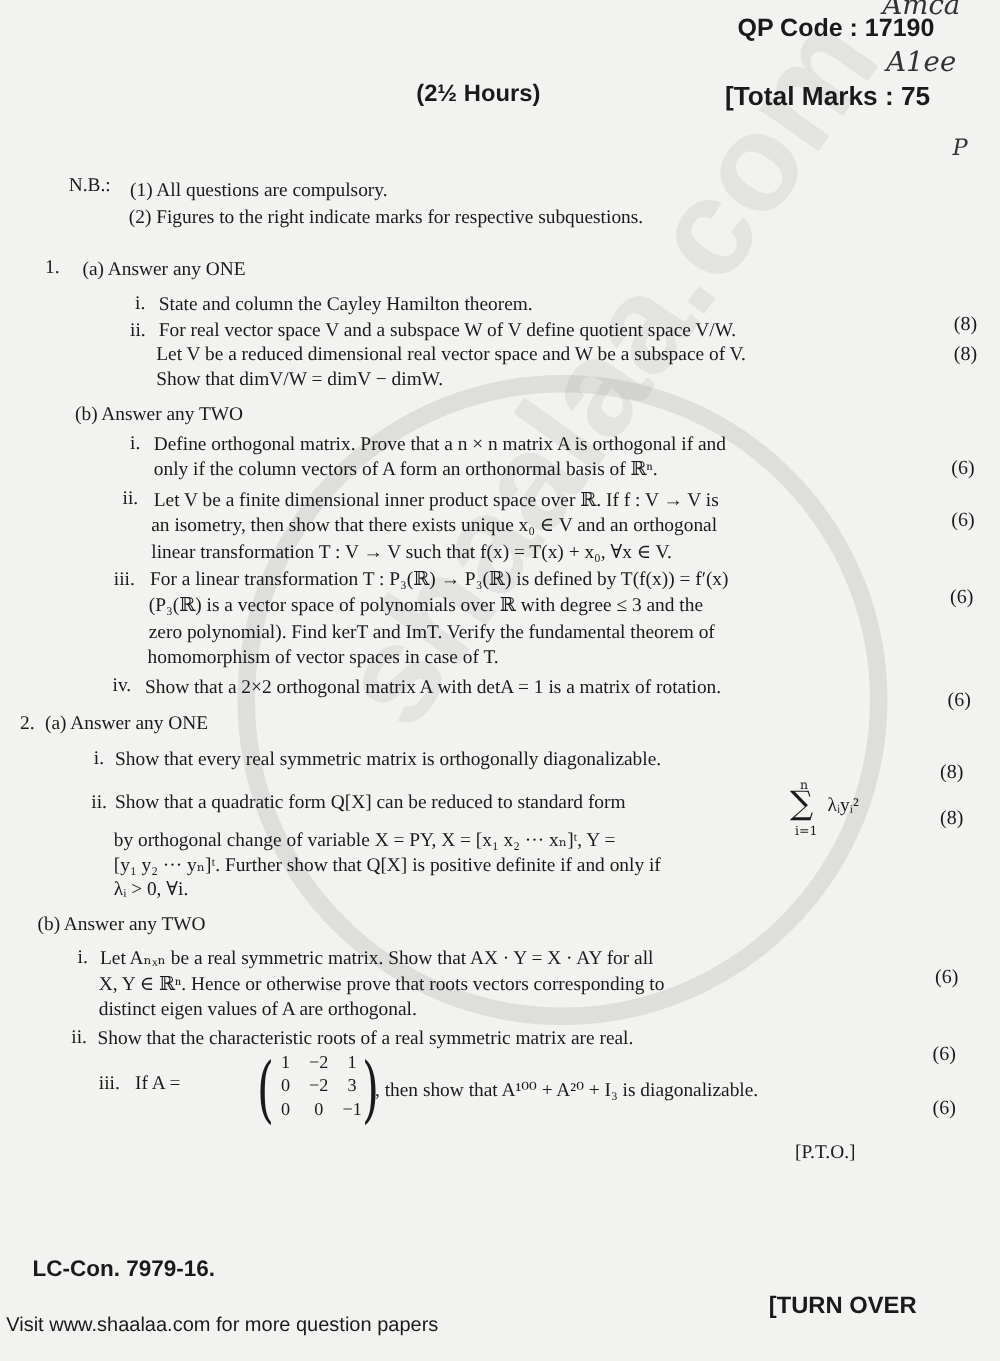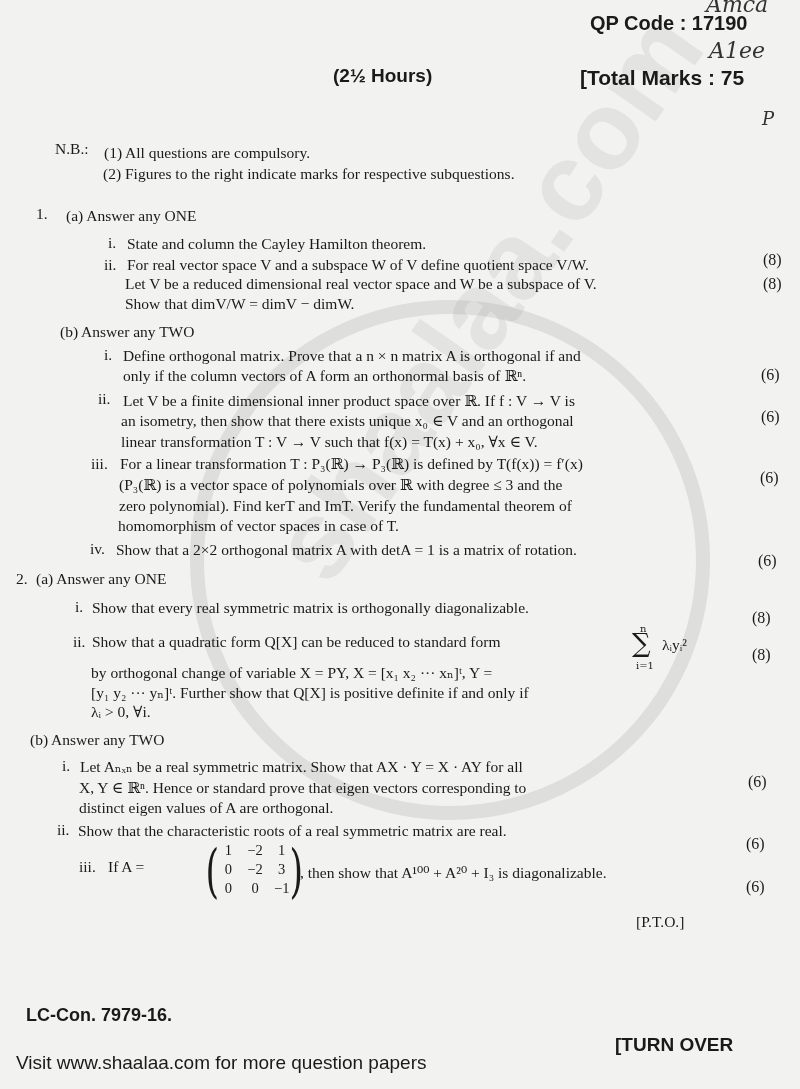--- a/index.html
+++ b/index.html
@@ -86,21 +86,21 @@
 <div class="abs serif" style="left:662px; top:636px;">λᵢyᵢ²</div>
 <div class="abs mark" style="left:752px; top:646px;">(8)</div>
 <div class="abs serif" style="left:91px; top:664px;">by orthogonal change of variable X = PY, X = [x₁ x₂ ··· xₙ]ᵗ, Y =</div>
 <div class="abs serif" style="left:91px; top:684px;">[y₁ y₂ ··· yₙ]ᵗ. Further show that Q[X] is positive definite if and only if</div>
 <div class="abs serif" style="left:91px; top:703px;">λᵢ &gt; 0, ∀i.</div>
 
 <div class="abs serif" style="left:30px; top:731px;">(b) Answer any TWO</div>
 
 <div class="abs serif" style="left:62px; top:757px;">i.</div>
 <div class="abs serif" style="left:80px; top:758px;">Let Aₙₓₙ be a real symmetric matrix. Show that AX · Y = X · AY for all</div>
-<div class="abs serif" style="left:79px; top:779px;">X, Y ∈ ℝⁿ. Hence or standard prove that eigen vectors corresponding to</div>
+<div class="abs serif" style="left:79px; top:779px;">X, Y ∈ ℝⁿ. Hence or otherwise prove that roots vectors corresponding to</div>
 <div class="abs serif" style="left:79px; top:799px;">distinct eigen values of A are orthogonal.</div>
 <div class="abs mark" style="left:748px; top:773px;">(6)</div>
 
 <div class="abs serif" style="left:57px; top:821px;">ii.</div>
 <div class="abs serif" style="left:78px; top:822px;">Show that the characteristic roots of a real symmetric matrix are real.</div>
 <div class="abs mark" style="left:746px; top:835px;">(6)</div>
 
 <div class="abs serif" style="left:79px; top:858px;">iii.</div>
 <div class="abs serif" style="left:108px; top:858px;">If A =</div>
 <div class="matrix">
@@ -121,13 +121,13 @@
     <span>−1</span>
   </div>
   <div class="paren" style="left:80px;">)</div>
 </div>
 <div class="abs serif" style="left:300px; top:864px;">, then show that A¹⁰⁰ + A²⁰ + I₃ is diagonalizable.</div>
 <div class="abs mark" style="left:746px; top:878px;">(6)</div>
 
 <div class="abs serif" style="left:636px; top:913px;">[P.T.O.]</div>
 <div class="abs sans-bold" style="left:26px; top:1005px; font-size:18px;">LC-Con. 7979-16.</div>
 <div class="abs sans-bold" style="left:615px; top:1034px; font-size:19px;">[TURN OVER</div>
-<div class="abs" style="left:16px; top:1052px; font-family:'Liberation Sans',sans-serif; font-size:19px;">Visit www.shaalaa.com for more question papers</div>
+<div class="abs" style="left:5px; top:1052px; font-family:'Liberation Sans',sans-serif; font-size:16px;">Visit www.shaalaa.com for more question papers</div>
 
 </body></html>

